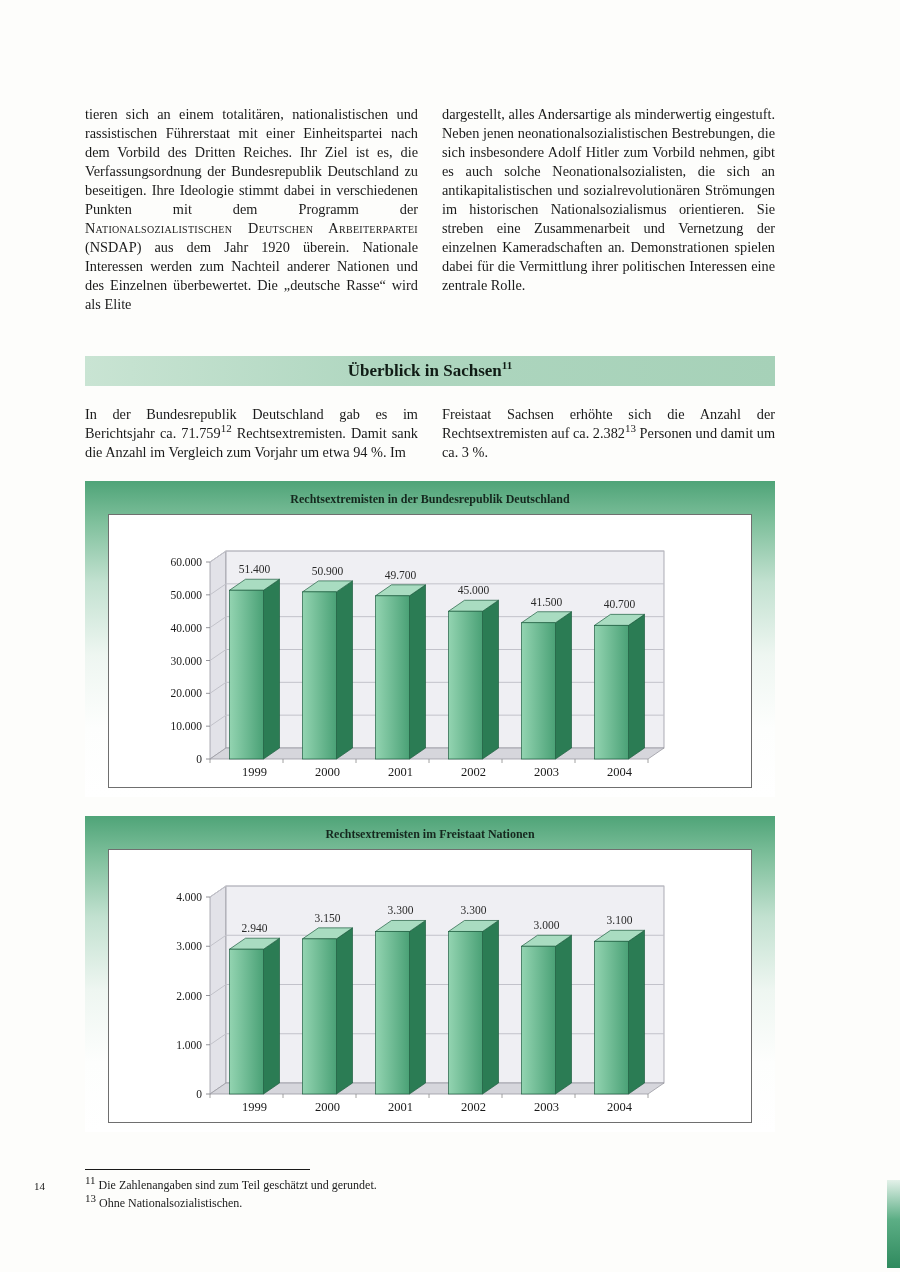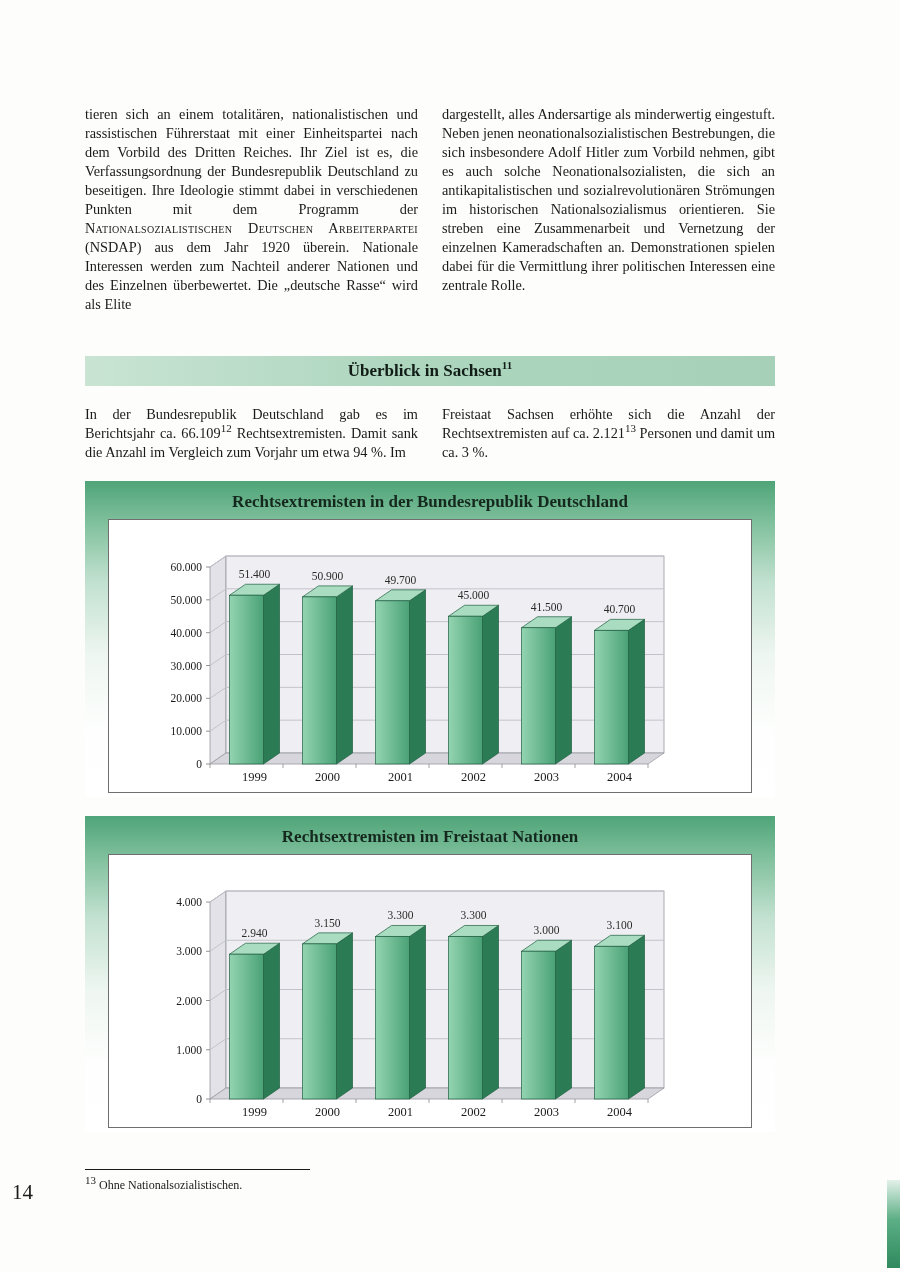--- a/index.html
+++ b/index.html
@@ -33,37 +33,37 @@
   }
 
   .overview { margin-top:19px; }
 
   .chart-panel {
     margin-top:19px; height:316px;
     background:linear-gradient(180deg,#4fa478 0%, #7fc09c 13%, #c2e1d0 32%, #eef6f1 55%, #fdfefd 78%, #ffffff 100%);
   }
   .chart-title {
     margin:0; padding-top:11px; text-align:center;
-    font-size:17px; font-weight:bold; color:#15281e;
+    font-size:12px; font-weight:bold; color:#15281e;
   }
   .chart-box {
     width:642px; height:272px; margin:7px auto 0;
     background:#ffffff; border:1px solid #6f6f6f;
     box-sizing:content-box;
   }
   .chart-box svg { display:block; width:640px; height:270px; margin:1px auto 0; }
   svg text { font-family:"Liberation Serif", serif; }
 
   .footnotes { margin-top:37px; }
   .fn-divider { width:225px; height:0; border-top:1.5px solid #1a1a1a; margin:0 0 7px 0; }
   .fn { margin:0 0 1px 0; font-size:12px; line-height:16.5px; }
 
   .page-number {
-    position:absolute; left:12px; top:1180px;
-    font-size:21px; color:#1a1a1a;
+    position:absolute; left:34px; top:1180px;
+    font-size:11px; color:#1a1a1a;
   }
   .edge-tab {
     position:absolute; right:0; bottom:4px; width:13px; height:88px;
     background:linear-gradient(180deg,#e3f1e9 0%, #5cae85 45%, #2f8a5e 100%);
   }
 </style>
 </head>
 <body>
 
 <div class="page">
@@ -72,22 +72,22 @@
     <div class="two-col">
       <p class="col"><span>tieren sich an einem totalitären, nationalistischen und rassistischen Führerstaat mit einer Einheitspartei nach dem Vorbild des Dritten Reiches. Ihr Ziel ist es, die Verfassungsordnung der Bundesrepublik Deutschland zu beseitigen. Ihre Ideologie stimmt dabei in verschiedenen Punkten mit dem Programm der </span><span class="smallcaps">Nationalsozialistischen Deutschen Arbeiterpartei</span><span> (NSDAP) aus dem Jahr 1920 überein. Nationale Interessen werden zum Nachteil anderer Nationen und des Einzelnen überbewertet. Die „deutsche Rasse“ wird als Elite</span></p>
       <p class="col">dargestellt, alles Andersartige als minderwertig eingestuft. Neben jenen neonationalsozialistischen Bestrebungen, die sich insbesondere Adolf Hitler zum Vorbild nehmen, gibt es auch solche Neonationalsozialisten, die sich an antikapitalistischen und sozialrevolutionären Strömungen im historischen Nationalsozialismus orientieren. Sie streben eine Zusammenarbeit und Vernetzung der einzelnen Kameradschaften an. Demonstrationen spielen dabei für die Vermittlung ihrer politischen Interessen eine zentrale Rolle.</p>
     </div>
 
     <div class="section-band">
       <h2><span>Überblick in Sachsen</span><sup>11</sup></h2>
     </div>
 
     <div class="two-col overview">
-      <p class="col"><span>In der Bundesrepublik Deutschland gab es im Berichtsjahr ca. 66.109</span><sup>12</sup><span> Rechtsextremisten. Damit sank die Anzahl im Vergleich zum Vorjahr um etwa 94 %. Im</span></p>
-      <p class="col"><span>Freistaat Sachsen erhöhte sich die Anzahl der Rechtsextremisten auf ca. 2.121</span><sup>13</sup><span> Personen und damit um ca. 3 %.</span></p>
+      <p class="col"><span>In der Bundesrepublik Deutschland gab es im Berichtsjahr ca. 71.759</span><sup>12</sup><span> Rechtsextremisten. Damit sank die Anzahl im Vergleich zum Vorjahr um etwa 94 %. Im</span></p>
+      <p class="col"><span>Freistaat Sachsen erhöhte sich die Anzahl der Rechtsextremisten auf ca. 2.382</span><sup>13</sup><span> Personen und damit um ca. 3 %.</span></p>
     </div>
 
     <section class="chart-panel">
       <h3 class="chart-title">Rechtsextremisten in der Bundesrepublik Deutschland</h3>
       <div class="chart-box">
         <svg id="chart0" viewBox="0 0 640 270">
             <defs>
               <linearGradient id="chart0-g" x1="0" y1="0" x2="1" y2="0">
                 <stop offset="0" stop-color="#93d4b1"></stop>
                 <stop offset="1" stop-color="#4aa176"></stop>
@@ -230,20 +230,21 @@
             <line x1="319" y1="243" x2="319" y2="247" stroke="#8a8a8a" stroke-width="0.8"></line>
             <line x1="392" y1="243" x2="392" y2="247" stroke="#8a8a8a" stroke-width="0.8"></line>
             <line x1="465" y1="243" x2="465" y2="247" stroke="#8a8a8a" stroke-width="0.8"></line>
             <line x1="538" y1="243" x2="538" y2="247" stroke="#8a8a8a" stroke-width="0.8"></line>
           </svg>
       </div>
     </section>
 
     <div class="footnotes">
       <div class="fn-divider"></div>
+      <p class="fn"><sup>11</sup> <span>Die Zahlenangaben sind zum Teil geschätzt und gerundet.</span></p>
       <p class="fn"><sup>13</sup> <span>Ohne Nationalsozialistischen.</span></p>
     </div>
 
   </div>
 
   <div class="page-number">14</div>
   <div class="edge-tab"></div>
 </div>
 
 </body></html>

